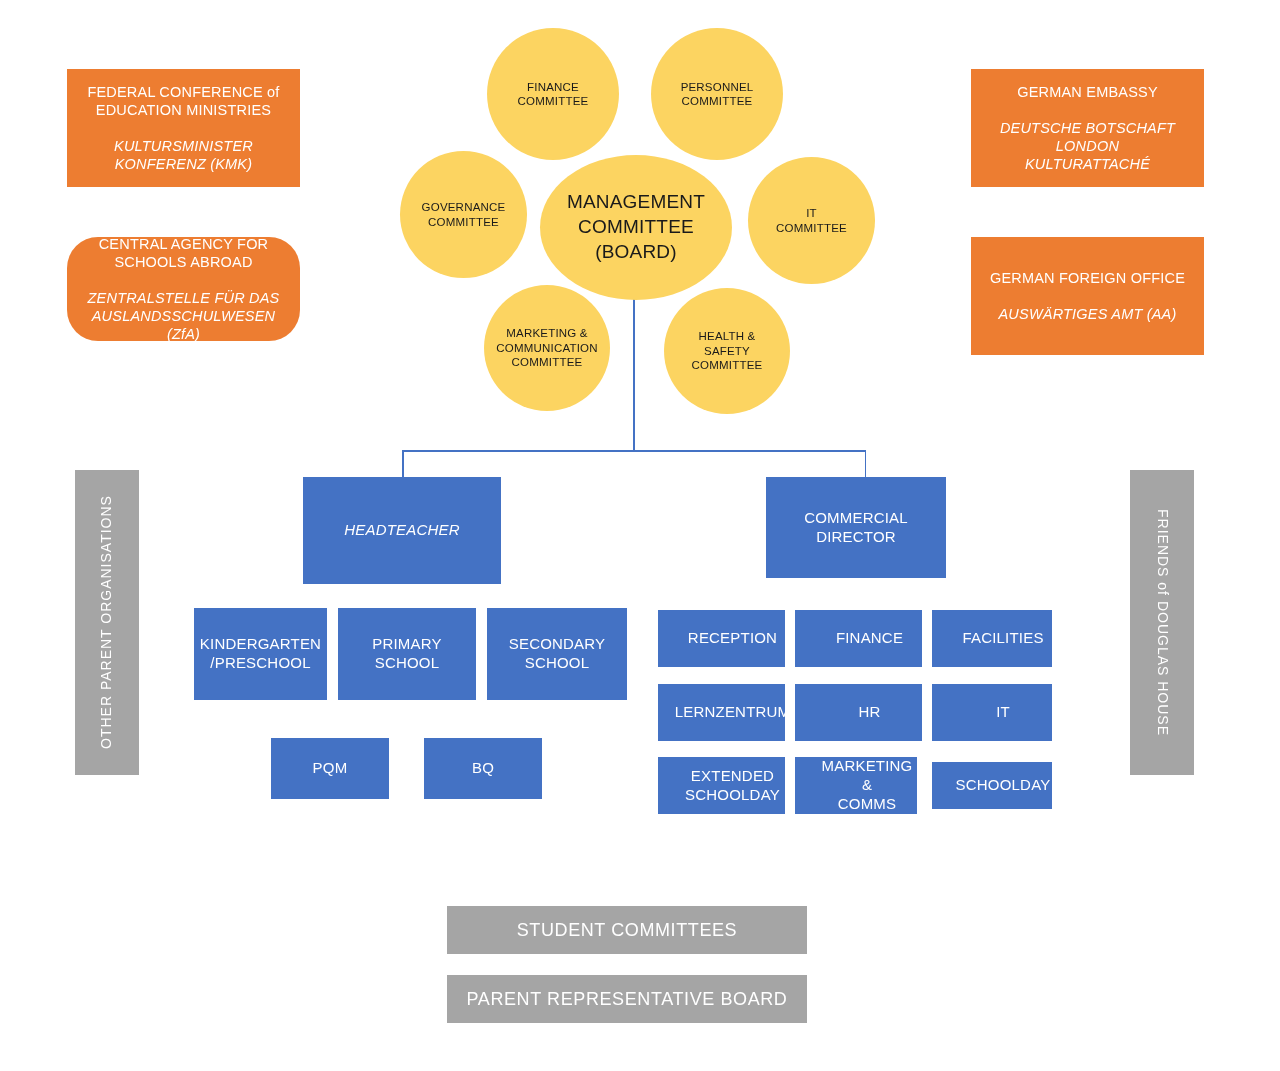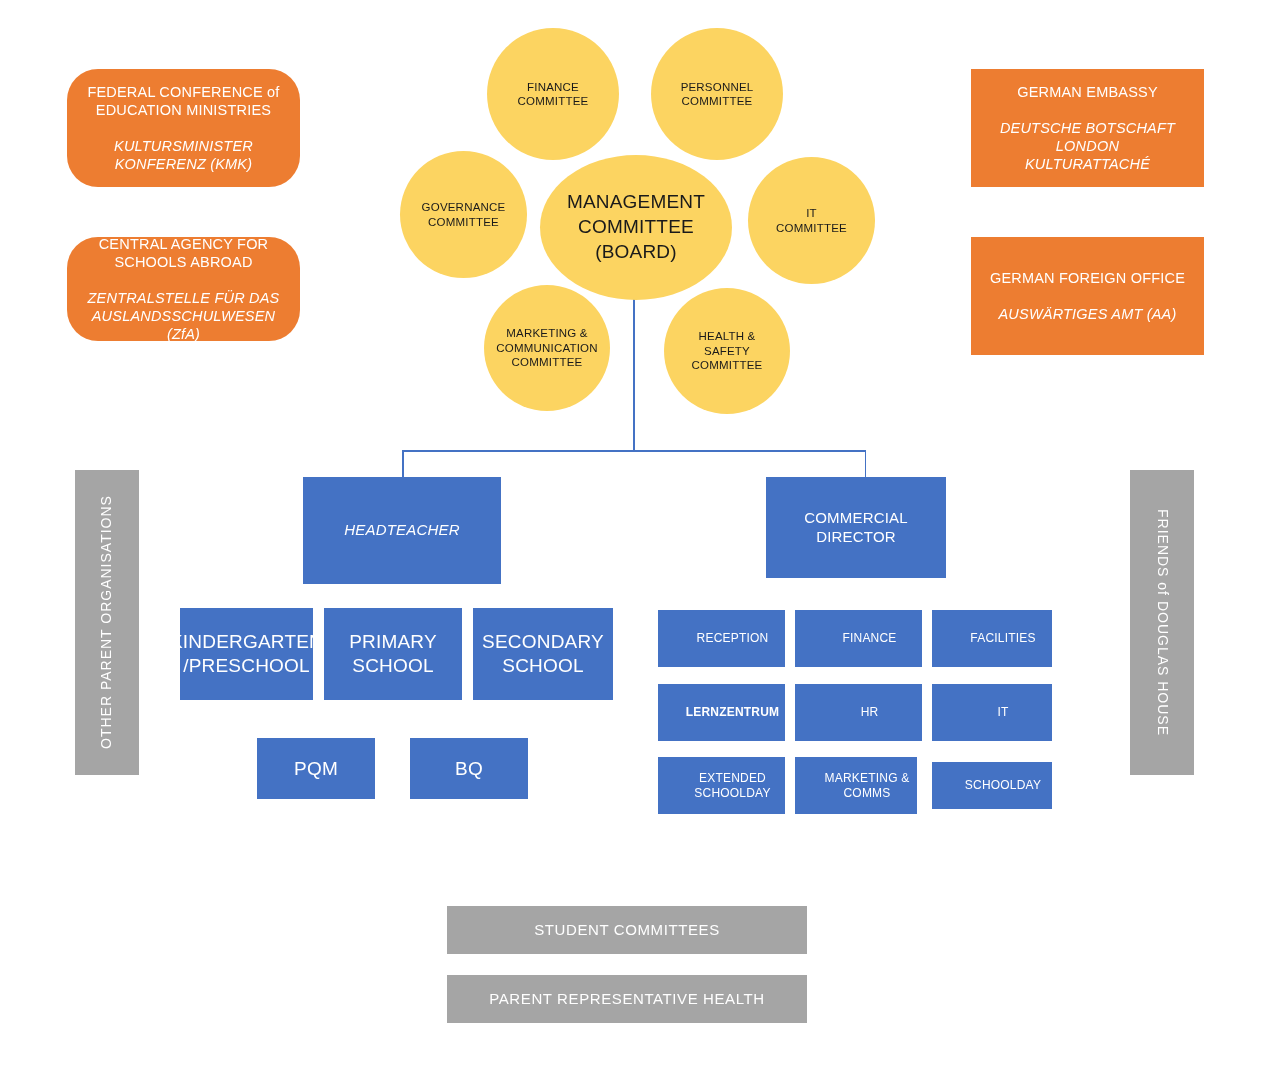--- a/index.html
+++ b/index.html
@@ -53,27 +53,27 @@
     font-size: 19px;
     line-height: 1.3;
   }
 
   
   .blue-box {
     background: #4472C4;
     font-size: 15px;
     padding: 3px 6px;
   }
-  .blue-box.small { font-size: 19px; }
-  .blue-box.tiny  { font-size: 12px; padding-left: 28px; }
+  .blue-box.small { font-size: 15px; margin-left: 14px; }
+  .blue-box.tiny  { font-size: 15px; padding-left: 28px; }
 
   
   .grey-box {
     background: #A5A5A5;
-    font-size: 15px;
+    font-size: 18px;
     padding: 3px 6px;
     letter-spacing: 0.6px;
   }
   .grey-box.vert-up {
     writing-mode: vertical-rl;
     transform: rotate(180deg);
     letter-spacing: 1px;
     font-size: 14px;
   }
   .grey-box.vert-down {
@@ -93,21 +93,21 @@
 </head>
 <body>
 
 <div id="canvas">
 
   <div class="conn v" style="left:633px; top:277px; height:174px;"></div>
   <div class="conn h" style="left:402px; top:450px; width:464px;"></div>
   <div class="conn v" style="left:402px; top:450px; height:28px;"></div>
   <div class="conn v" style="left:864.5px; top:450px; height:28px;"></div>
 
-  <div class="node ext-box" style="left:67px; top:69px; width:233px; height:118px;border-radius:31px;">
+  <div class="node ext-box" style="left:67px; top:69px; width:233px; height:118px;">
     <div>
       <span class="en">FEDERAL CONFERENCE of
 EDUCATION MINISTRIES</span>
       <span class="de">KULTURSMINISTER
 KONFERENZ (KMK)</span>
     </div>
   </div>
 
   <div class="node ext-box" style="left:67px; top:237px; width:233px; height:104px;border-radius:31px;">
     <div>
@@ -179,32 +179,32 @@
   <div class="node blue-box small" style="left:257px; top:738px; width:118px; height:61px;">PQM</div>
 
   <div class="node blue-box small" style="left:410px; top:738px; width:118px; height:61px;">BQ</div>
 
   <div class="node blue-box tiny" style="left:658px; top:610px; width:127px; height:57px;">RECEPTION</div>
 
   <div class="node blue-box tiny" style="left:795px; top:610px; width:127px; height:57px;">FINANCE</div>
 
   <div class="node blue-box tiny" style="left:932px; top:610px; width:120px; height:57px;">FACILITIES</div>
 
-  <div class="node blue-box tiny" style="left:658px; top:684px; width:127px; height:57px;font-weight:bold;">LERNZENTRUM</div>
+  <div class="node blue-box tiny" style="left:658px; top:684px; width:127px; height:57px;">LERNZENTRUM</div>
 
   <div class="node blue-box tiny" style="left:795px; top:684px; width:127px; height:57px;">HR</div>
 
   <div class="node blue-box tiny" style="left:932px; top:684px; width:120px; height:57px;">IT</div>
 
   <div class="node blue-box tiny" style="left:658px; top:757px; width:127px; height:57px;">EXTENDED
 SCHOOLDAY</div>
 
   <div class="node blue-box tiny" style="left:795px; top:757px; width:122px; height:57px;">MARKETING &amp;
 COMMS</div>
 
   <div class="node blue-box tiny" style="left:932px; top:762px; width:120px; height:47px;">SCHOOLDAY</div>
 
 
   <div class="node grey-box" style="left:447px; top:906px; width:360px; height:48px;">STUDENT COMMITTEES</div>
 
-  <div class="node grey-box" style="left:447px; top:975px; width:360px; height:48px;">PARENT REPRESENTATIVE HEALTH</div>
+  <div class="node grey-box" style="left:447px; top:975px; width:360px; height:48px;">PARENT REPRESENTATIVE BOARD</div>
 
 </div>
 
 </body></html>

